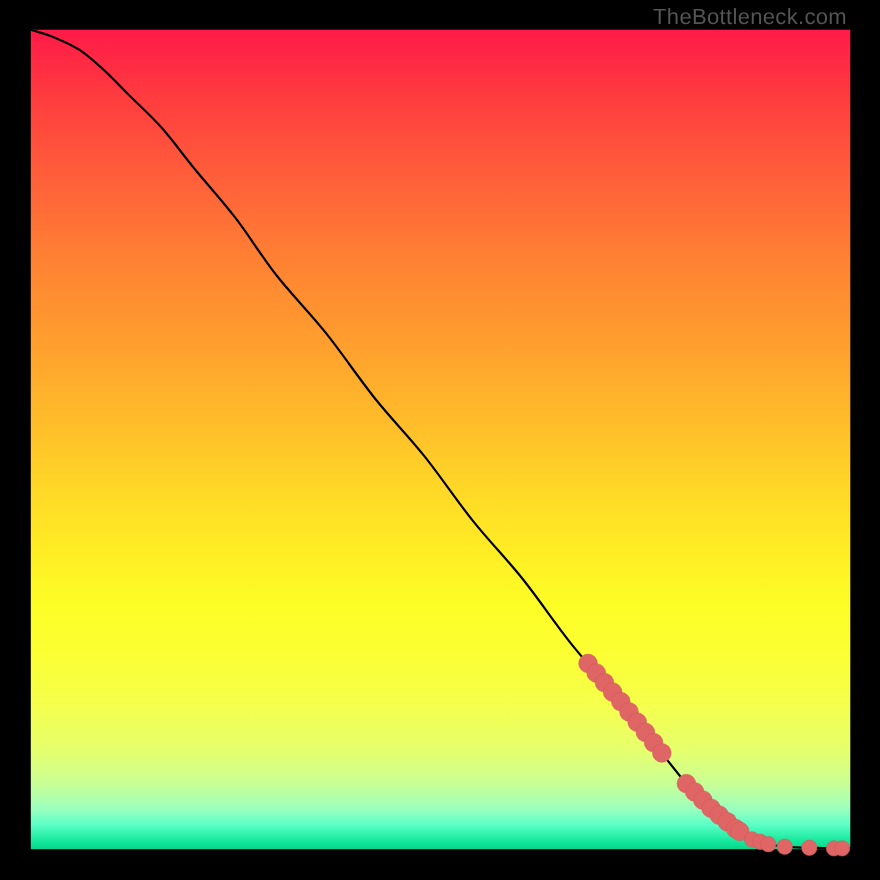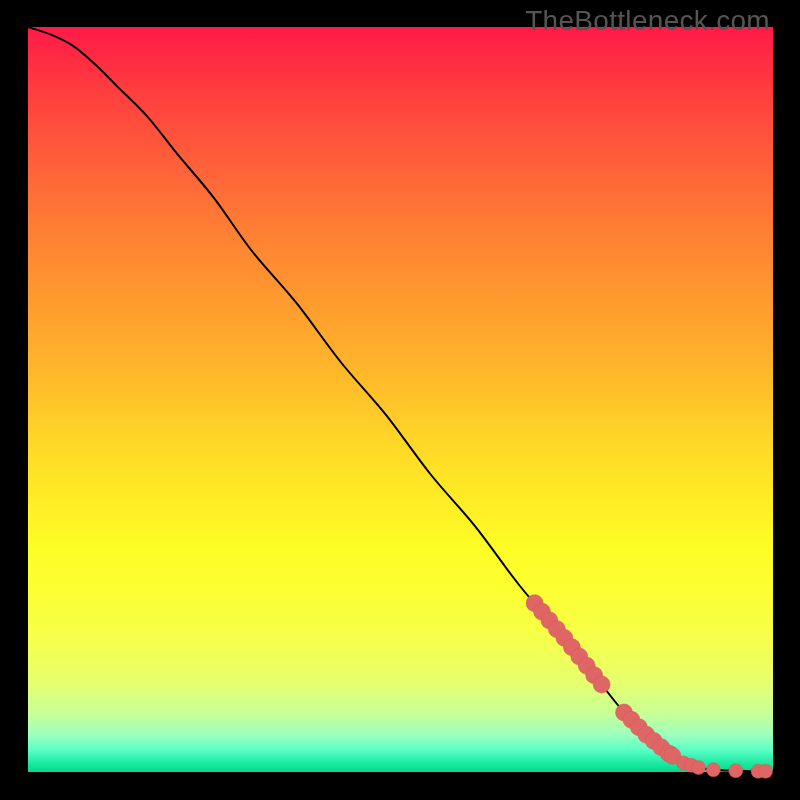--- a/index.html
+++ b/index.html
@@ -43,21 +43,21 @@
       #15e89c 99%,
       #06d68d 100%
     );
   }
 
   .watermark {
     position: absolute;
     top: 5px;
     right: 30px;
     color: #555;
-    font-size: 28px;
+    font-size: 20px;
     font-weight: 400;
     letter-spacing: 0.3px;
     user-select: none;
   }
 
   svg.curve {
     position: absolute;
     left: 0;
     top: 0;
     width: 745px;

